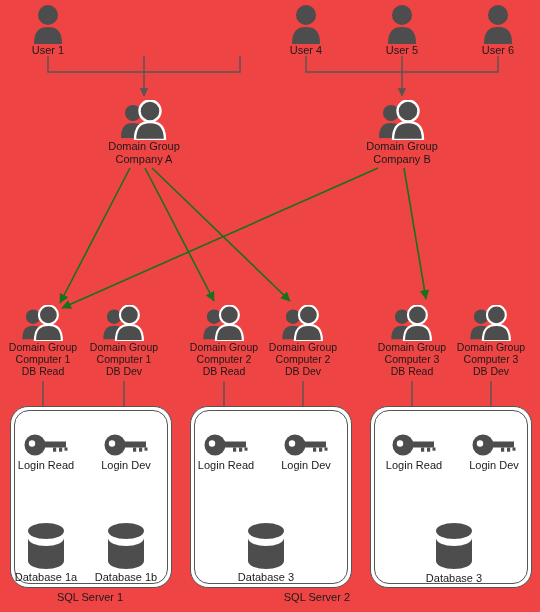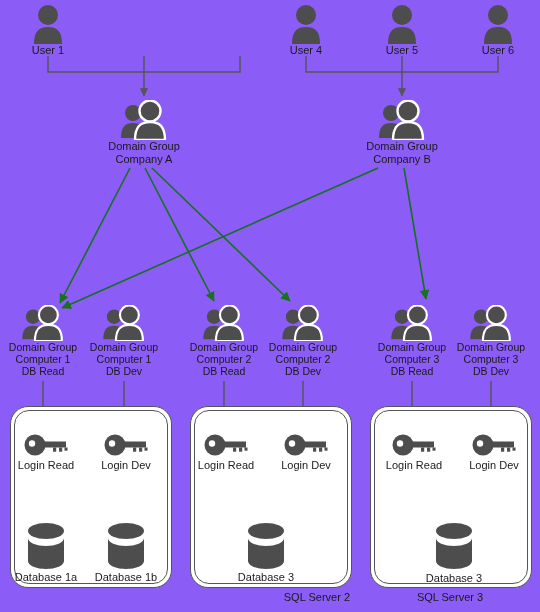--- a/index.html
+++ b/index.html
@@ -1,17 +1,17 @@
 <!DOCTYPE html>
 <html><head>
 <meta charset="utf-8">
 <style>
   html,body{margin:0;padding:0;background:#ffffff;}
   body{font-family:"Liberation Sans", sans-serif;}
-  #stage{position:relative;width:540px;height:612px;background:#8b5cf6;overflow:hidden;}
+  #stage{position:relative;width:540px;height:612px;background:#ef4444;overflow:hidden;}
   #wires{position:absolute;left:0;top:0;width:540px;height:612px;pointer-events:none;}
   .node{position:absolute;text-align:center;}
   .lbl{font-size:11px;line-height:12.5px;color:#1a1a1a;white-space:nowrap;}
   .lbl.sm{font-size:10.5px;line-height:12px;}
   .icon{display:block;margin:0 auto;}
   .srvbox{position:absolute;border:1px solid #555;border-radius:18px;background:#fff;}
   .srvbox::after{content:"";position:absolute;left:3px;top:3px;right:3px;bottom:3px;
                  border:1px solid #555;border-radius:15px;}
   .srvlabel{position:absolute;text-align:center;font-size:11px;color:#1a1a1a;white-space:nowrap;}
 </style>
@@ -189,22 +189,22 @@
     </svg>
     <div class="lbl sm">Domain Group</div>
     <div class="lbl sm">Computer 3</div>
     <div class="lbl sm">DB Dev</div>
   </div>
 
   <div class="srvbox" style="left:10px;top:406px;width:160px;height:180px;"></div>
   <div class="srvbox" style="left:190px;top:406px;width:160px;height:180px;"></div>
   <div class="srvbox" style="left:370px;top:406px;width:160px;height:180px;"></div>
 
+  <div class="srvlabel" style="left:10px;top:591px;width:160px;">SQL Server 1</div>
   <div class="srvlabel" style="left:190px;top:591px;width:160px;text-align:right;">SQL Server 2</div>
-  <div class="srvlabel" style="left:370px;top:591px;width:160px;">SQL Server 3</div>
 
   <div class="node" style="left:8px;top:434px;width:76px;">
     <svg class="icon" width="44" height="22" viewBox="0 0 44 22">
       <circle cx="11" cy="11" r="10.5" fill="#4d4d4d"></circle>
       <circle cx="8" cy="9.5" r="3.2" fill="#ffffff"></circle>
       <rect x="18" y="7.5" width="24" height="6" fill="#4d4d4d"></rect>
       <rect x="29" y="13.5" width="3.2" height="4.2" fill="#4d4d4d"></rect>
       <rect x="35" y="13.5" width="3.2" height="4.2" fill="#4d4d4d"></rect>
       <rect x="40.5" y="13.5" width="3" height="3.2" fill="#4d4d4d"></rect>
     </svg>

